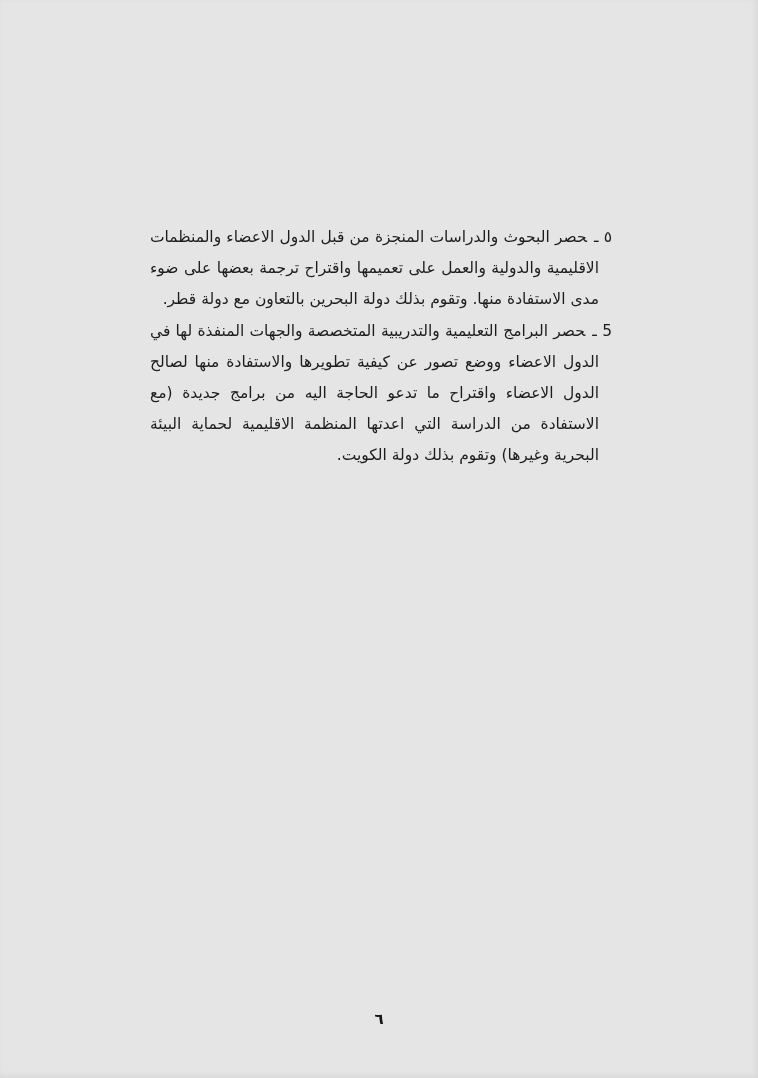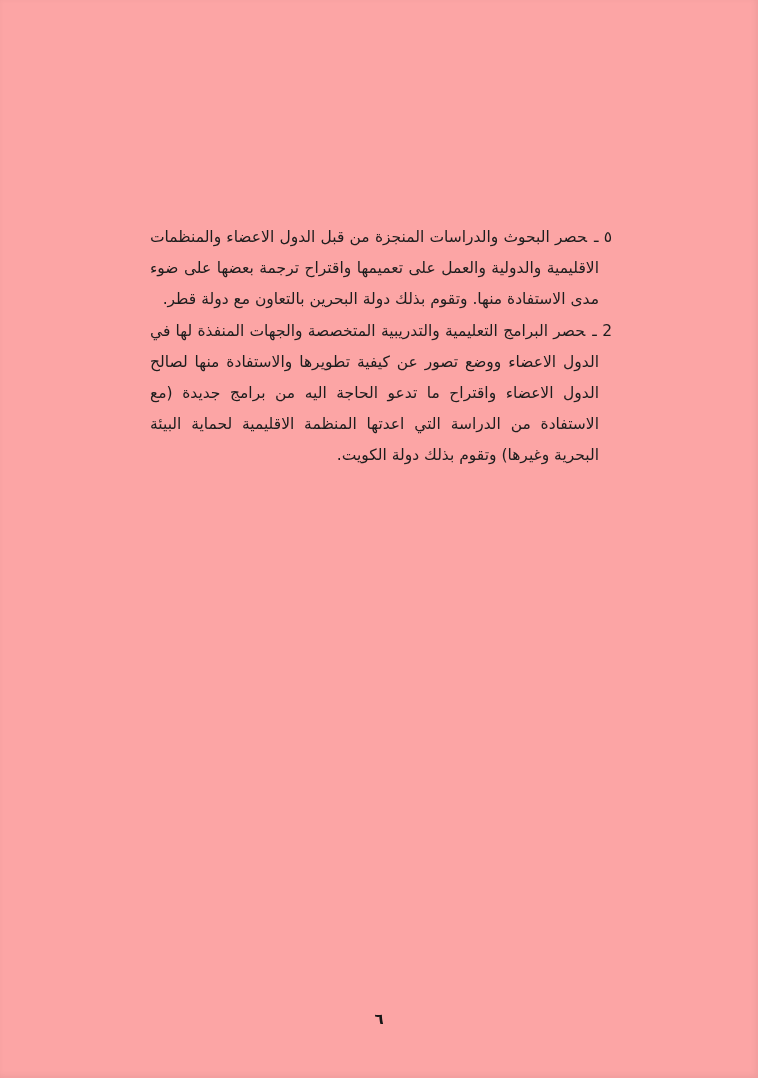--- a/index.html
+++ b/index.html
@@ -11,21 +11,21 @@
     height: 1078px;
     background: #ffffff;
     position: relative;
     overflow: hidden;
     font-family: "DejaVu Sans", sans-serif;
     color: #1d1d1d;
   }
   .scan-page {
     position: absolute;
     inset: 0;
-    background: #fca5a5;
+    background: #e5e5e5;
     box-shadow: inset -2px -2px 6px rgba(0,0,0,0.06);
     text-decoration: underline;
   }
   .text-block {
     position: absolute;
     top: 222px;
     right: 146px;
     width: 462px;
     direction: rtl;
     text-align: justify;
@@ -59,20 +59,20 @@
 
 <div class="scan-page">
 
   <div class="text-block">
 
     <div class="list-item">
       <span class="item-marker">٥ ـ</span><span class="item-text">حصر البحوث والدراسات المنجزة من قبل الدول الاعضاء والمنظمات الاقليمية والدولية والعمل على تعميمها واقتراح ترجمة بعضها على ضوء مدى الاستفادة منها. وتقوم بذلك دولة البحرين بالتعاون مع دولة قطر.</span>
     </div>
 
     <div class="list-item">
-      <span class="item-marker">2 ـ</span><span class="item-text">حصر البرامج التعليمية والتدريبية المتخصصة والجهات المنفذة لها في الدول الاعضاء ووضع تصور عن كيفية تطويرها والاستفادة منها لصالح الدول الاعضاء واقتراح ما تدعو الحاجة اليه من برامج جديدة (مع الاستفادة من الدراسة التي اعدتها المنظمة الاقليمية لحماية البيئة البحرية وغيرها) وتقوم بذلك دولة الكويت.</span>
+      <span class="item-marker">5 ـ</span><span class="item-text">حصر البرامج التعليمية والتدريبية المتخصصة والجهات المنفذة لها في الدول الاعضاء ووضع تصور عن كيفية تطويرها والاستفادة منها لصالح الدول الاعضاء واقتراح ما تدعو الحاجة اليه من برامج جديدة (مع الاستفادة من الدراسة التي اعدتها المنظمة الاقليمية لحماية البيئة البحرية وغيرها) وتقوم بذلك دولة الكويت.</span>
     </div>
 
   </div>
 
   <div class="page-number">٦</div>
 
 </div>
 
 </body></html>

